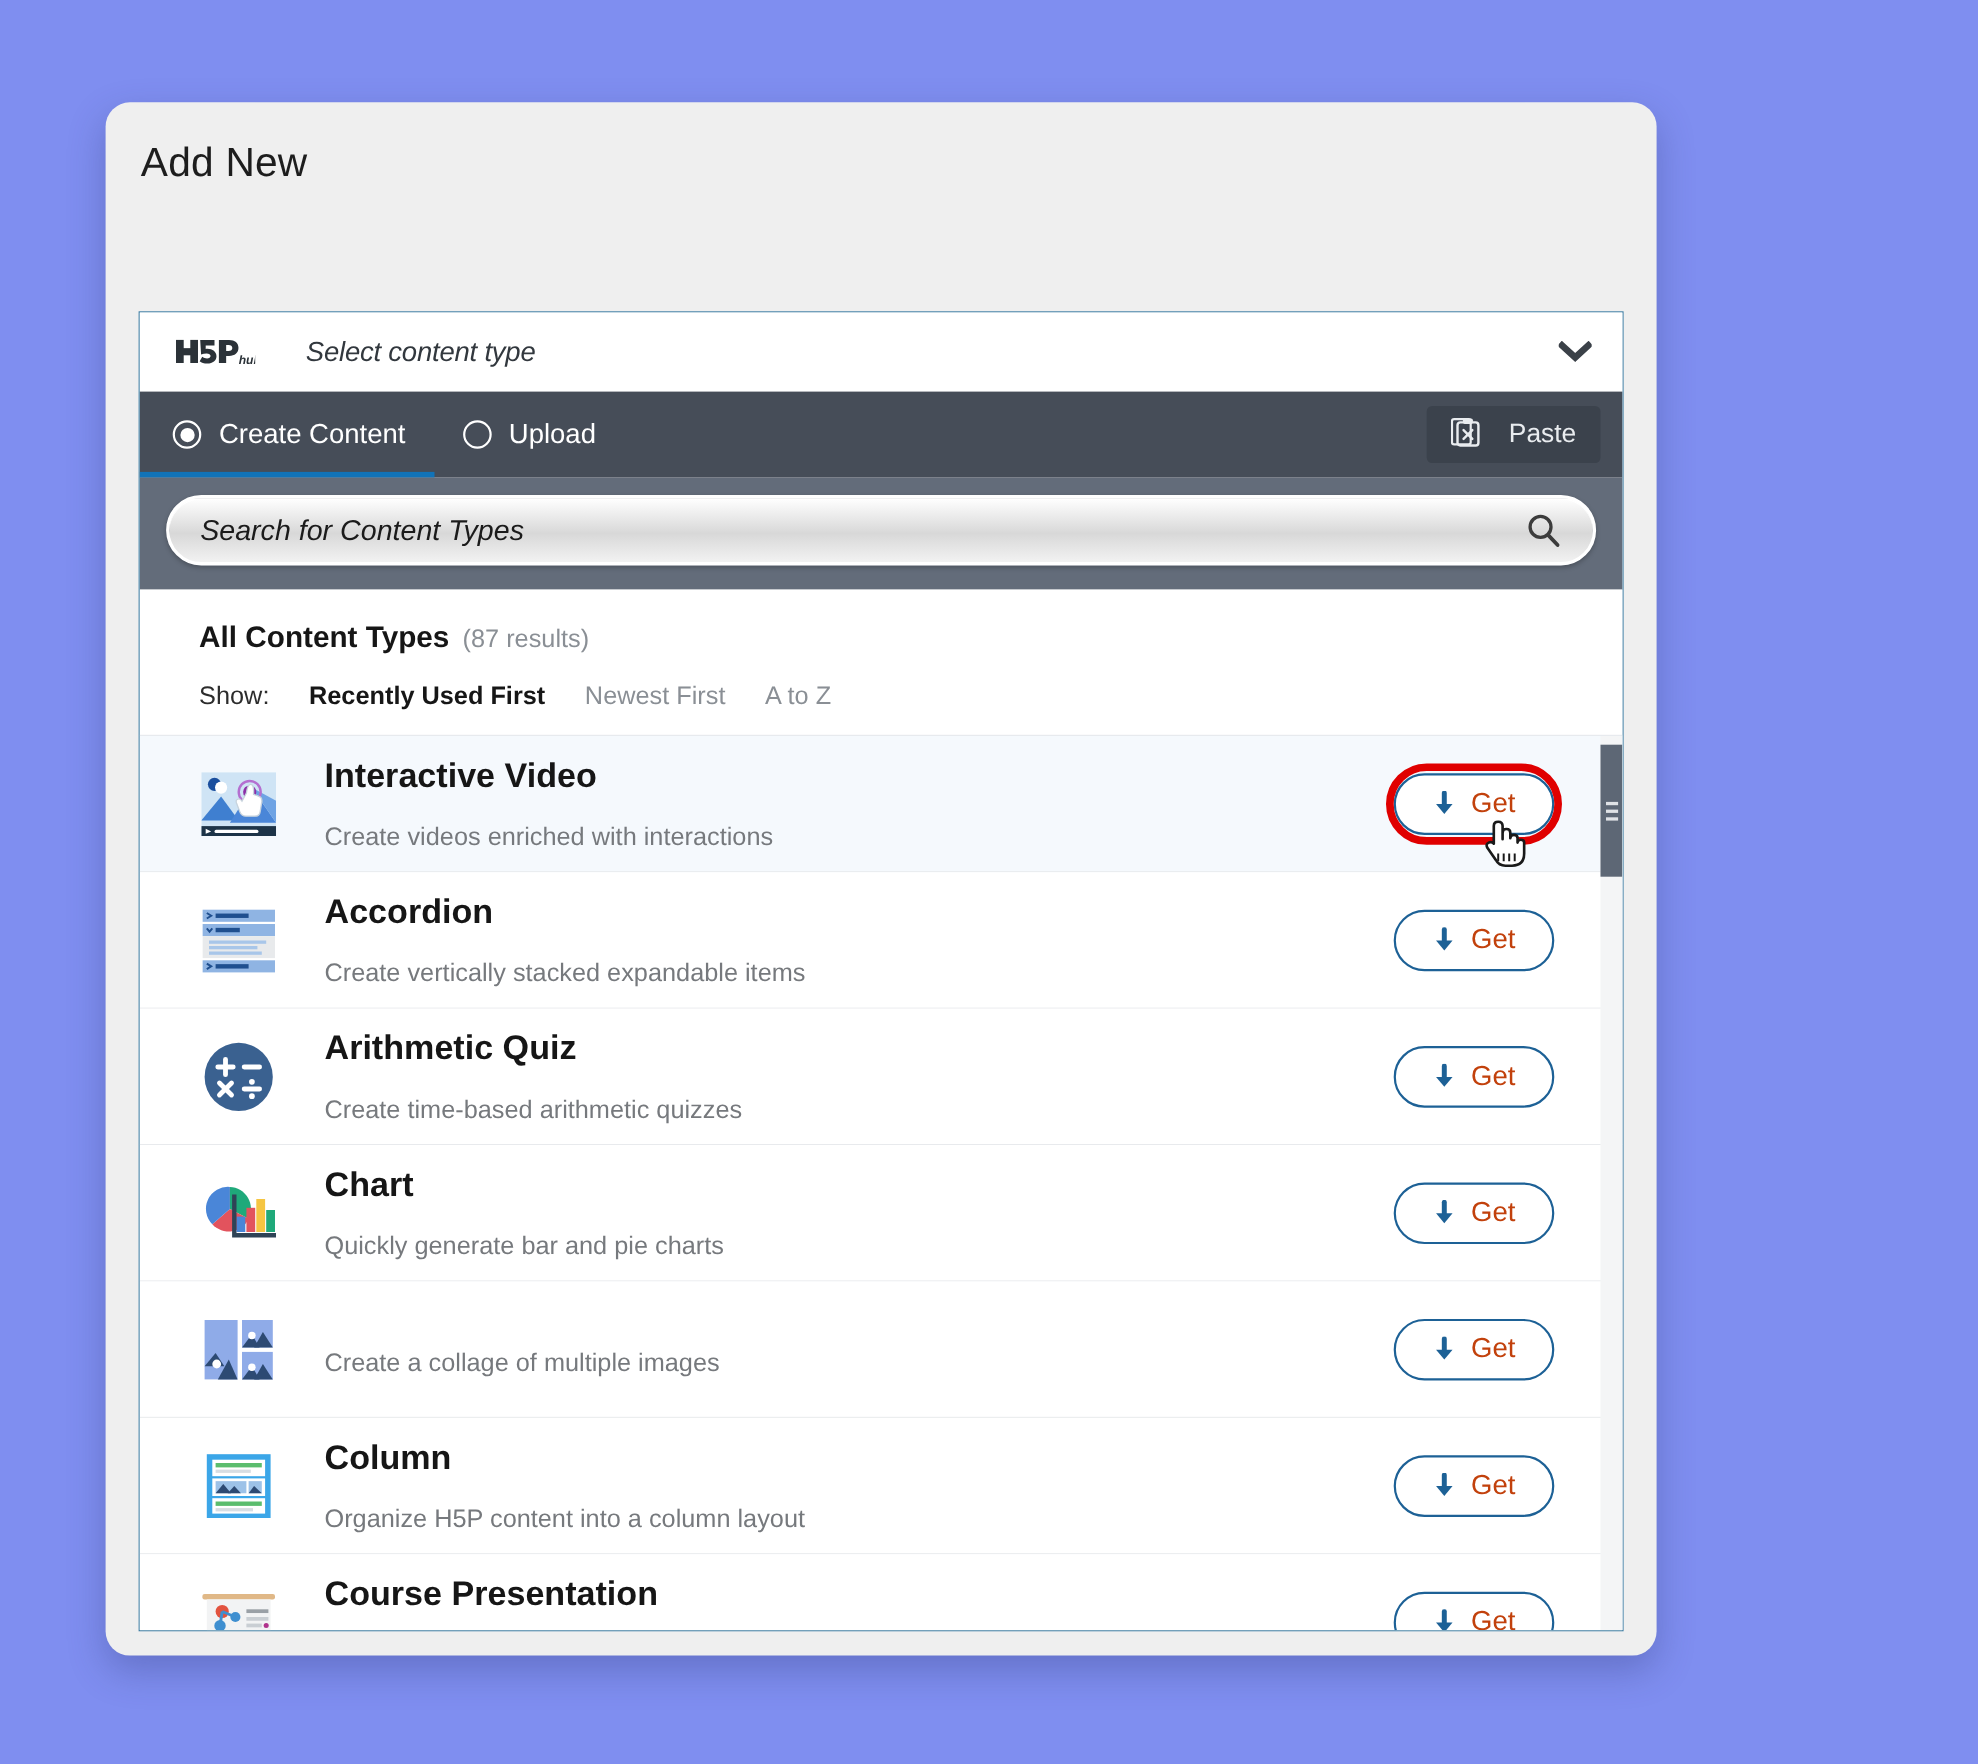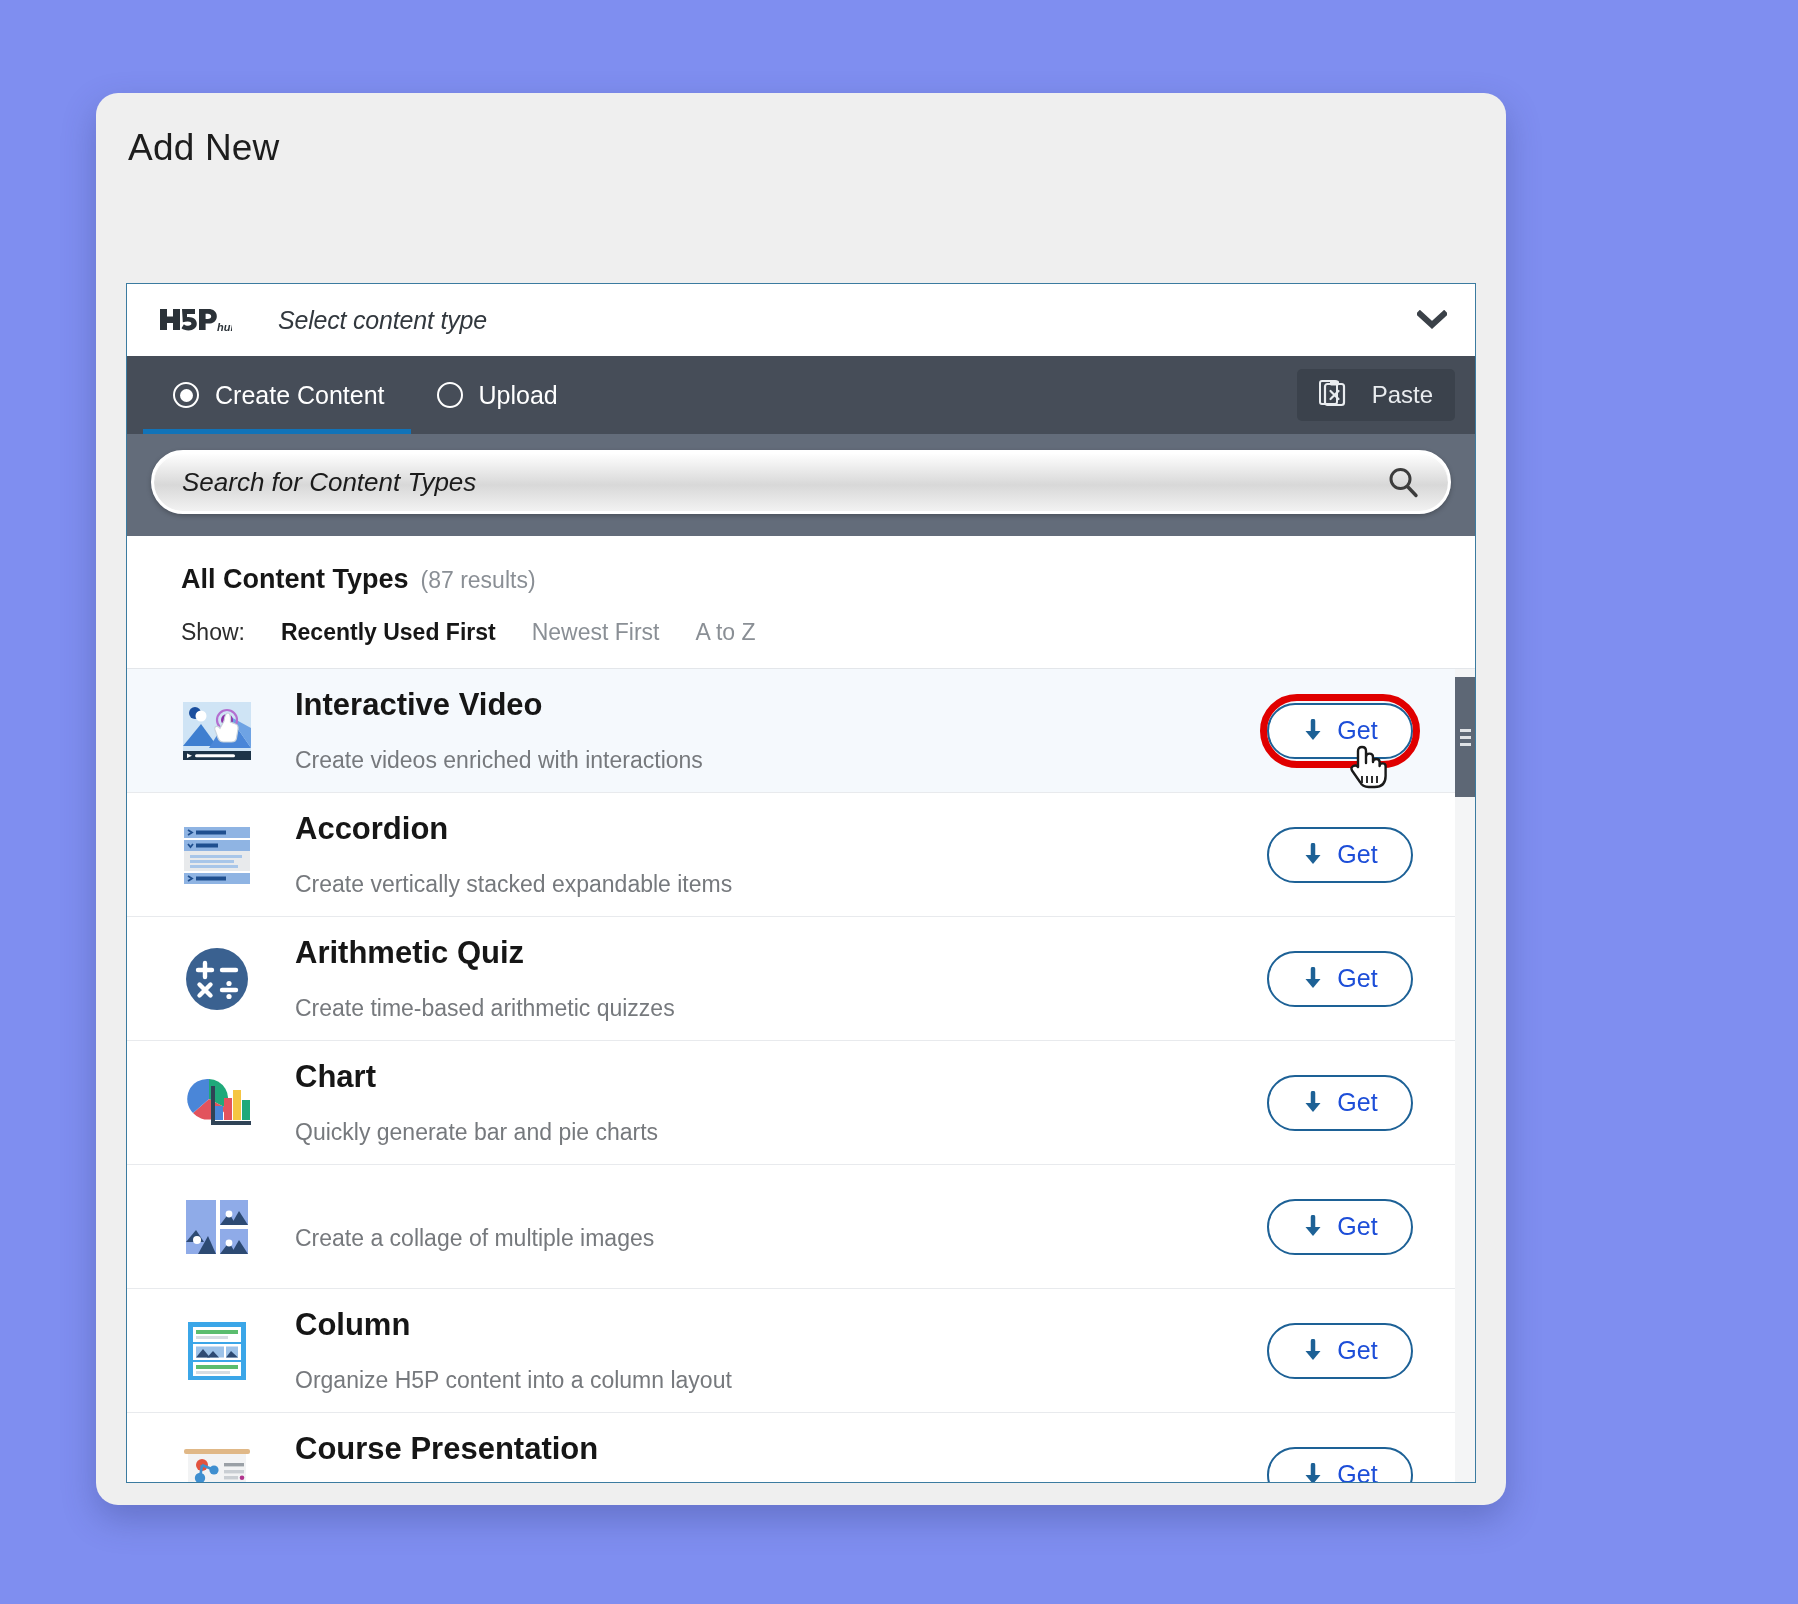--- a/index.html
+++ b/index.html
@@ -83,21 +83,20 @@
   }
 
   
   .hub-toolbar {
     background: #464d58;
     height: 78px;
     display: flex;
     align-items: stretch;
     flex: 0 0 auto;
     position: relative;
-    padding-left: 16px;
   }
   .tab {
     display: flex;
     align-items: center;
     gap: 16px;
     padding: 0 26px 0 26px;
     color: #ffffff;
     font-size: 25px;
     cursor: pointer;
     position: relative;
@@ -258,21 +257,21 @@
     align-items: center;
     justify-content: center;
     position: relative;
   }
   .get-btn {
     width: 146px;
     height: 56px;
     border: 2px solid #1d6196;
     border-radius: 30px;
     background: #ffffff;
-    color: #1d4ed8;
+    color: #c2410c;
     font-family: inherit;
     font-size: 25px;
     display: flex;
     align-items: center;
     justify-content: center;
     gap: 13px;
     cursor: pointer;
   }
   .get-btn .dl-arrow { display: flex; }
   .highlight-ellipse {

